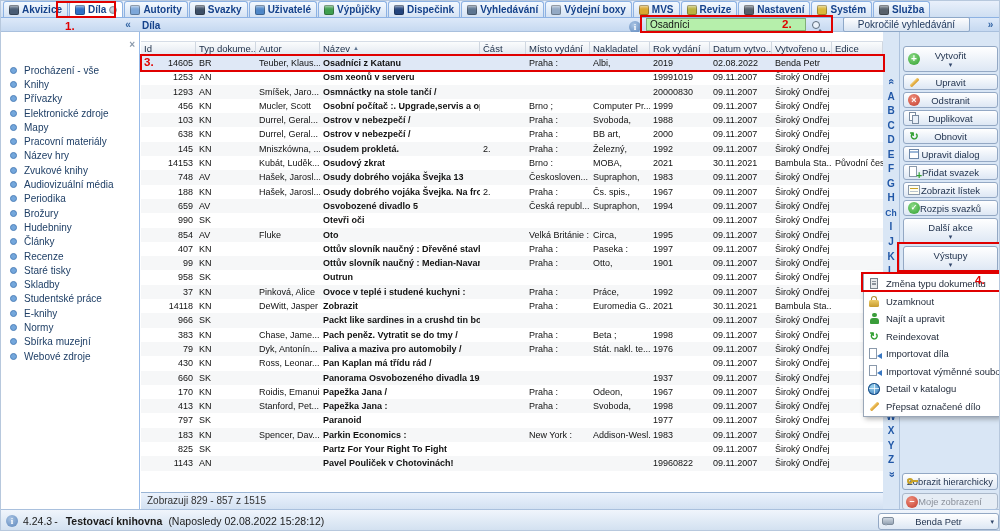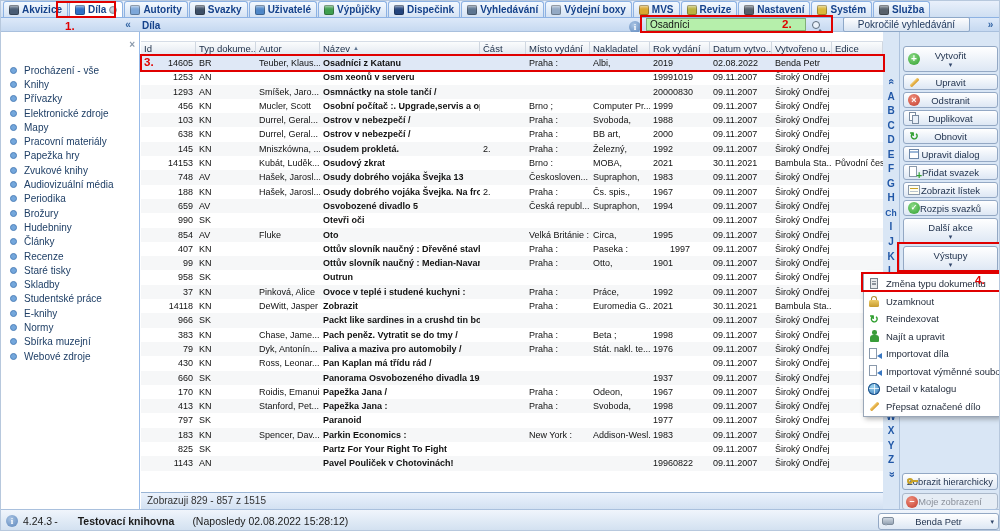--- a/index.html
+++ b/index.html
@@ -96,21 +96,21 @@
   .menu-item{height:17.5px;display:flex;align-items:center;gap:6px;padding:0 4px;
              font-size:9.5px;color:#1c2636;white-space:nowrap;cursor:pointer;}
 
   
   .paging{position:absolute;left:140px;top:491px;width:742px;height:17px;
           background:linear-gradient(#ebf2fc,#d3e1f2);border-top:1px solid #99b4d4;
           font-size:10px;color:#333;line-height:16px;padding-left:6px;box-sizing:border-box;}
   .statusbar{position:absolute;left:0;top:508px;width:1000px;height:23px;
              background:linear-gradient(#f0f5fc,#d0dfef);border-top:1px solid #a9c0dd;box-sizing:border-box;}
   .status-text{position:absolute;left:22px;top:5px;font-size:10.5px;color:#1a1a1a;}
-  .status-text b{margin:0 18px;text-align:center;}
+  .status-text b{margin:0 6px;text-align:center;}
   .status-text .sep{margin:0 2px;}
   .statusbar .mi{position:absolute;left:5px;top:5px;}
   .user-btn{position:absolute;left:877px;top:512px;width:121px;height:17px;z-index:45;}
 
   
   .mi{width:12px;height:12px;display:inline-block;position:relative;flex:none;}
   [data-icon="plus-circle-icon"]{background:radial-gradient(circle at 40% 33%,#8ada84,#2e9e2e);border-radius:50%;}
   [data-icon="plus-circle-icon"]::before{content:"+";position:absolute;left:0;right:0;top:-0.5px;text-align:center;
       color:#fff;font-weight:bold;font-size:10px;line-height:12px;}
   [data-icon="remove-circle-icon"]{background:radial-gradient(circle at 40% 33%,#f0907e,#c23a2a);border-radius:50%;}
@@ -293,21 +293,21 @@
         <div class="side-item">
     <span class="dot"></span>
     <span class="side-label">Mapy</span>
   </div>
         <div class="side-item">
     <span class="dot"></span>
     <span class="side-label">Pracovní materiály</span>
   </div>
         <div class="side-item">
     <span class="dot"></span>
-    <span class="side-label">Papežka hry</span>
+    <span class="side-label">Název hry</span>
   </div>
         <div class="side-item">
     <span class="dot"></span>
     <span class="side-label">Zvukové knihy</span>
   </div>
         <div class="side-item">
     <span class="dot"></span>
     <span class="side-label">Audiovizuální média</span>
   </div>
         <div class="side-item">
@@ -570,21 +570,21 @@
           <div class="td c10" style="width: 51px;"></div>
         </div>
         <div class="tr">
           <div class="td c0" style="width: 55px;">407</div>
           <div class="td c1" style="width: 60px;">KN</div>
           <div class="td c2" style="width: 64px;"></div>
           <div class="td c3" style="width: 160px;">Ottův slovník naučný : Dřevěné stavby-Falšování /</div>
           <div class="td c4" style="width: 46px;"></div>
           <div class="td c5" style="width: 64px;">Praha :</div>
           <div class="td c6" style="width: 60px;">Paseka :</div>
-          <div class="td c7" style="width: 60px; text-align: center;">1997</div>
+          <div class="td c7" style="width: 60px;">1997</div>
           <div class="td c8" style="width: 62px;">09.11.2007</div>
           <div class="td c9" style="width: 60px;">Široký Ondřej</div>
           <div class="td c10" style="width: 51px;"></div>
         </div>
         <div class="tr stripe">
           <div class="td c0" style="width: 55px;">99</div>
           <div class="td c1" style="width: 60px;">KN</div>
           <div class="td c2" style="width: 64px;"></div>
           <div class="td c3" style="width: 160px;">Ottův slovník naučný : Median-Navarrete</div>
           <div class="td c4" style="width: 46px;"></div>
@@ -883,26 +883,26 @@
   <div class="menu" id="menu">
       <div class="menu-item">
     <span class="mi" data-icon="document-type-icon"></span>
     <span class="menu-label">Změna typu dokumentu</span>
   </div>
       <div class="menu-item">
     <span class="mi" data-icon="lock-icon"></span>
     <span class="menu-label">Uzamknout</span>
   </div>
       <div class="menu-item">
+    <span class="mi" data-icon="find-edit-icon"></span>
+    <span class="menu-label">Najít a upravit</span>
+  </div>
+      <div class="menu-item">
     <span class="mi" data-icon="refresh-icon"></span>
     <span class="menu-label">Reindexovat</span>
-  </div>
-      <div class="menu-item">
-    <span class="mi" data-icon="find-edit-icon"></span>
-    <span class="menu-label">Najít a upravit</span>
   </div>
       <div class="menu-item">
     <span class="mi" data-icon="import-icon"></span>
     <span class="menu-label">Importovat díla</span>
   </div>
       <div class="menu-item">
     <span class="mi" data-icon="import-icon"></span>
     <span class="menu-label">Importovat výměnné soubory</span>
   </div>
       <div class="menu-item">

